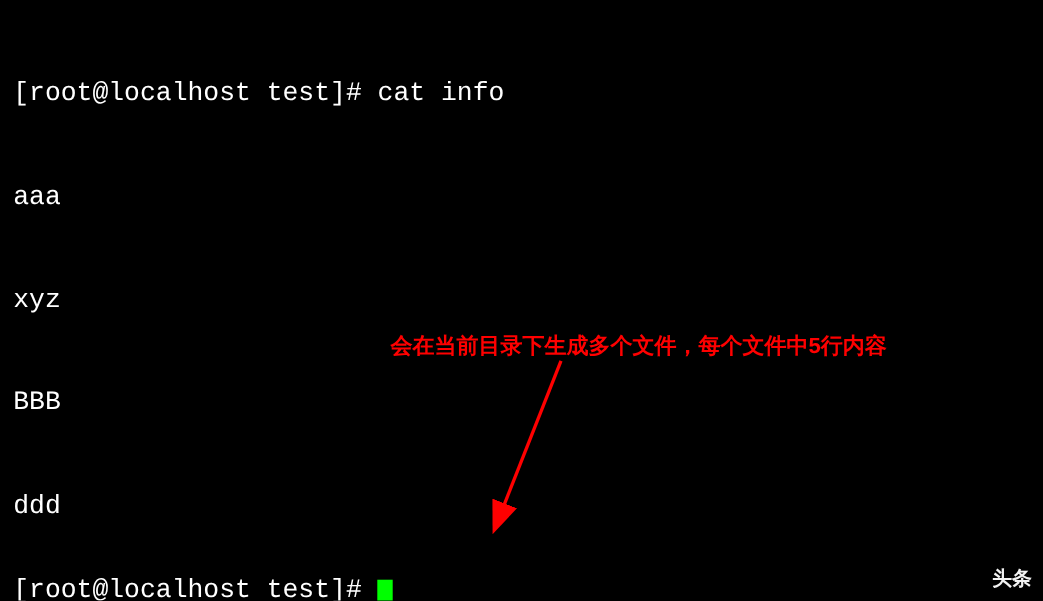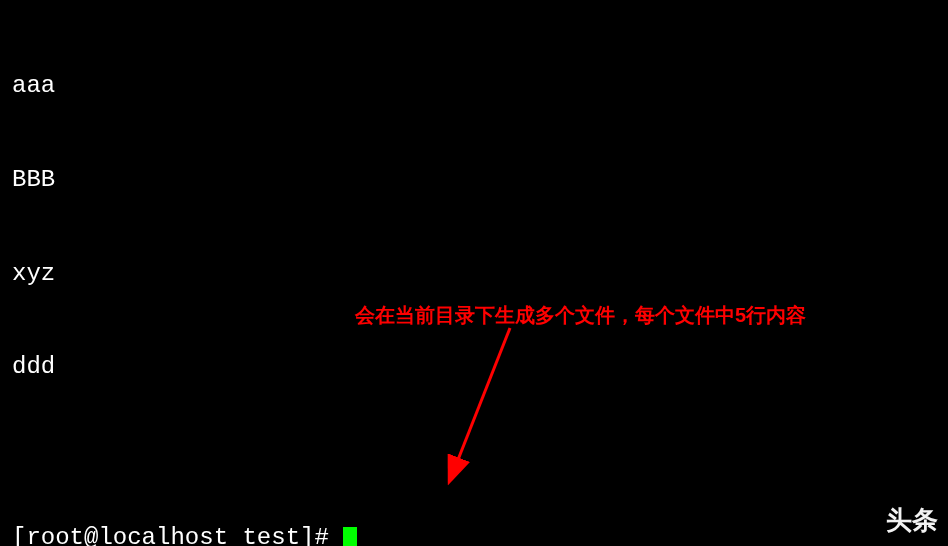--- a/index.html
+++ b/index.html
@@ -30,21 +30,21 @@
   .arrow-svg {
     position: absolute;
     pointer-events: none;
   }
   .watermark {
     position: absolute;
     right: 10px;
     bottom: 8px;
     color: #fff;
     font-family: "Microsoft YaHei", sans-serif;
-    font-size: 26px;
+    font-size: 18px;
     display: flex;
     gap: 6px;
     opacity: 0.95;
     text-shadow: 0 0 3px rgba(0,0,0,0.9);
   }
   .watermark .bold { font-weight: bold; }
   .watermark .at { font-weight: normal; }
   .cursor {
     display: inline-block;
     width: 14px;
@@ -56,23 +56,24 @@
     position: absolute;
     bottom: -7px;
     left: 12px;
     color: #fff;
   }
 </style>
 </head>
 <body>
 
 <div class="terminal">
+  <span class="line"><span>[root@localhost test]# </span><span>cat info</span></span>
   <span class="line">aaa</span>
+  <span class="line">xyz</span>
   <span class="line">BBB</span>
-  <span class="line">xyz</span>
   <span class="line">ddd</span>
   
   
   
   
   
   
   
   
   

